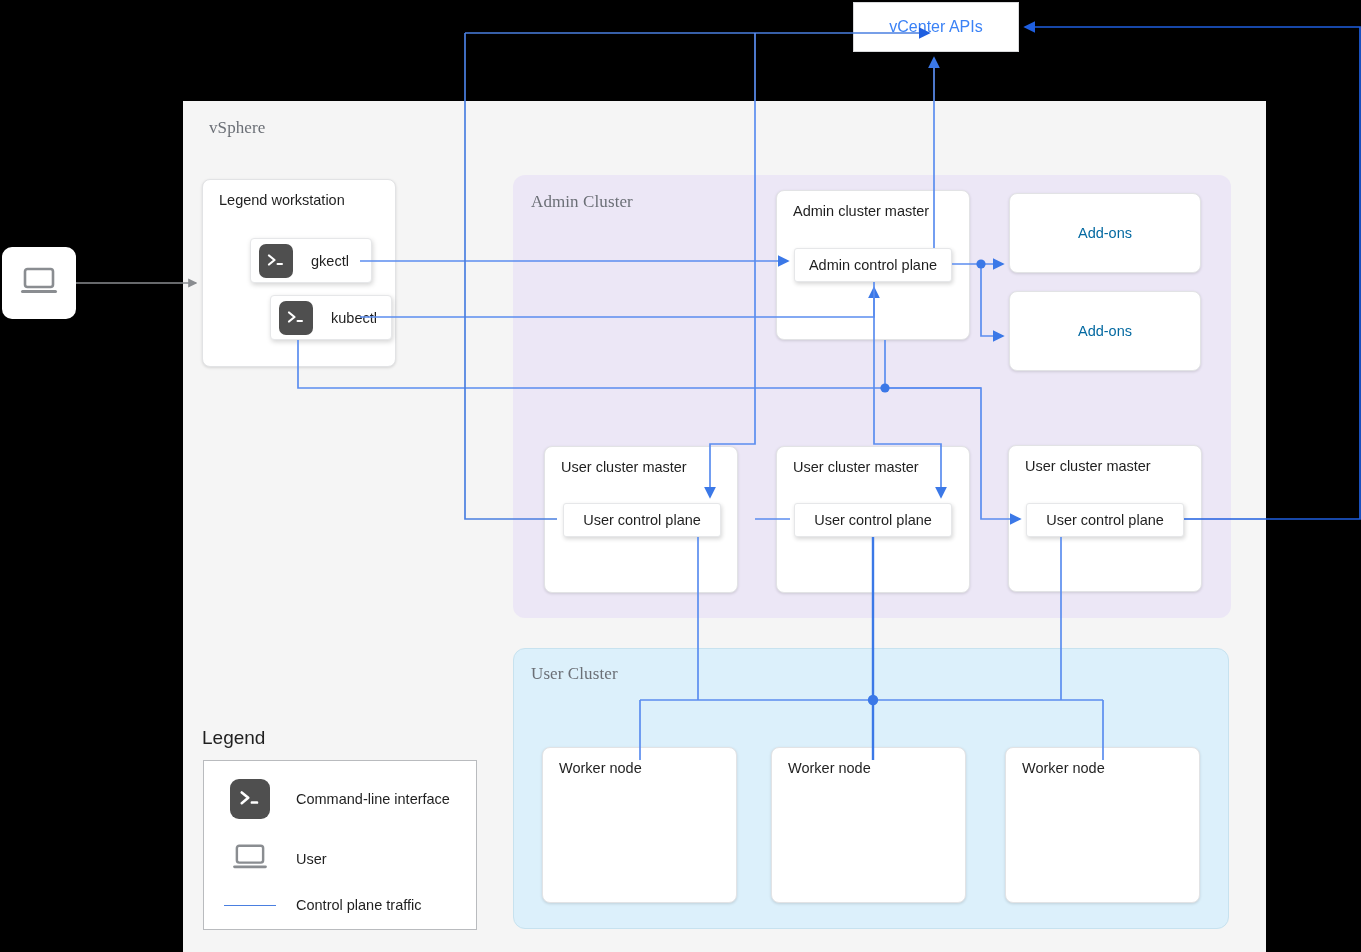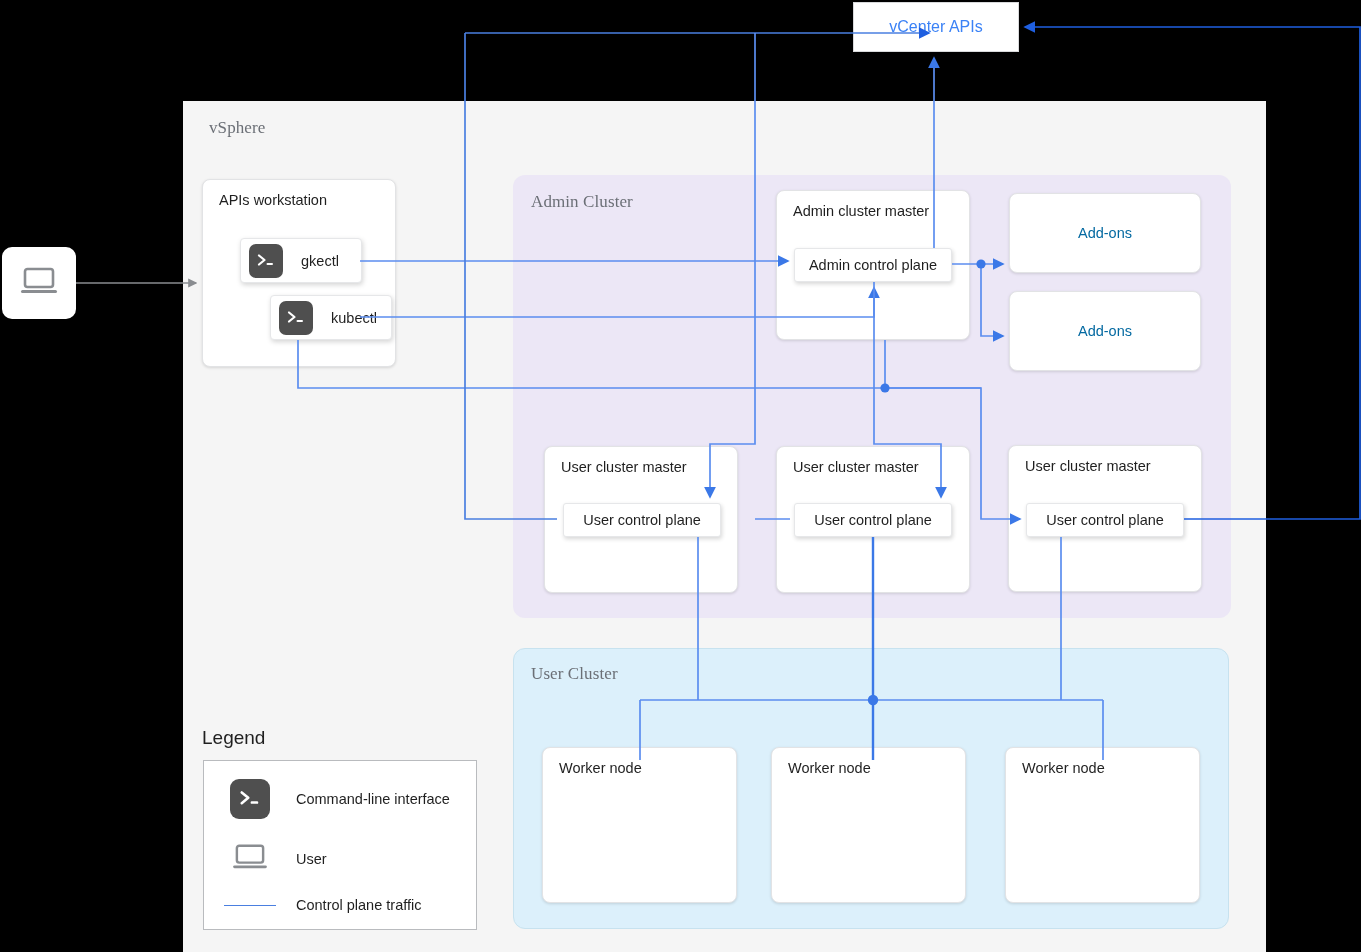--- a/index.html
+++ b/index.html
@@ -223,24 +223,24 @@
   <div class="user-card">
     <span>
       <svg width="40" height="32" viewBox="0 0 40 32">
         <rect x="6" y="4" width="28" height="18" rx="2.5" fill="none" stroke="#8a8d91" stroke-width="2.6"></rect>
         <rect x="2" y="25" width="36" height="3" rx="1.5" fill="#8a8d91"></rect>
       </svg>
     </span>
   </div>
 
   <div class="box" style="left:202px; top:179px; width:194px; height:188px;">
-    <div class="box-title">APIs workstation</div>
-  </div>
-
-  <div class="cli-chip" style="left:240px; top:238px; width:122px; height:45px;">
+    <div class="box-title">Legend workstation</div>
+  </div>
+
+  <div class="cli-chip" style="left:250px; top:238px; width:122px; height:45px;">
     <span class="term-icon" style="margin-left:8px;">
       <svg width="22" height="22" viewBox="0 0 22 22">
         <path d="M4 5.5 L9.5 10 L4 14.5" fill="none" stroke="#ffffff" stroke-width="2.2" stroke-linecap="round" stroke-linejoin="round"></path>
         <rect x="11.5" y="13" width="6.5" height="2.1" rx="1" fill="#ffffff"></rect>
       </svg>
     </span>
     <span class="cli-label">gkectl</span>
   </div>
 
   <div class="cli-chip" style="left:238px; top:295px; width:122px; height:45px;margin-left:32px;">

